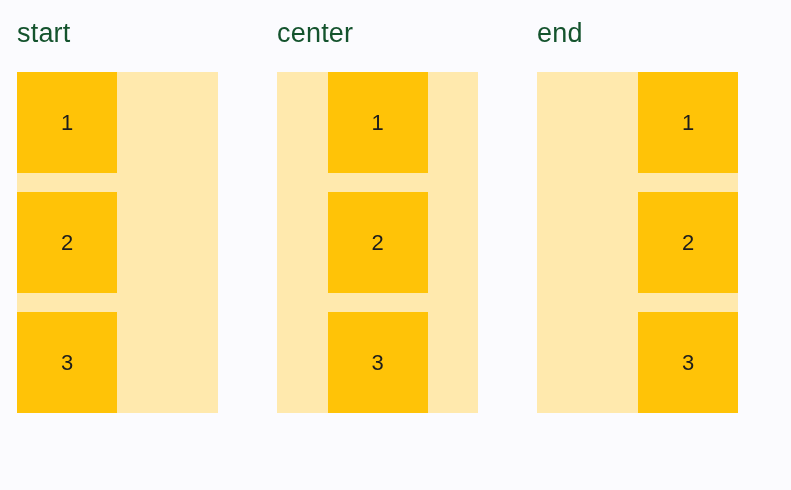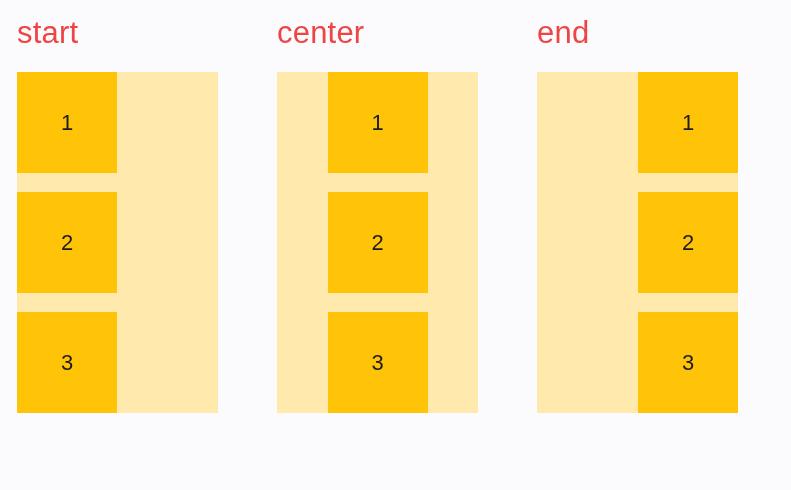--- a/index.html
+++ b/index.html
@@ -23,23 +23,23 @@
   
   .demo {
     position: absolute;
     top: 0;
   }
 
   .demo-label {
     position: absolute;
     top: 16px;
     left: 0;
-    font-size: 31px;
+    font-size: 27px;
     line-height: 34px;
-    color: #ef4444;
+    color: #14532d;
     letter-spacing: 0.2px;
     white-space: nowrap;
   }
 
   .demo-container {
     position: absolute;
     top: 72px;
     left: 0;
     width: 201px;
     height: 341px;

